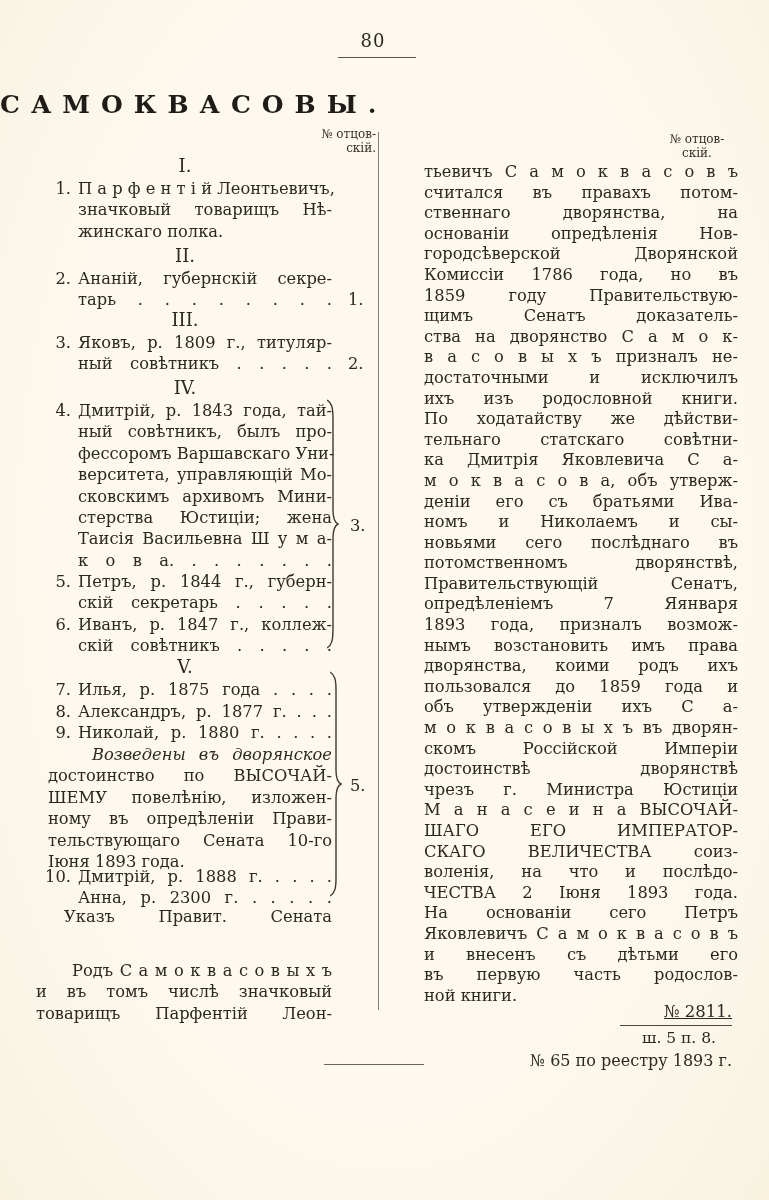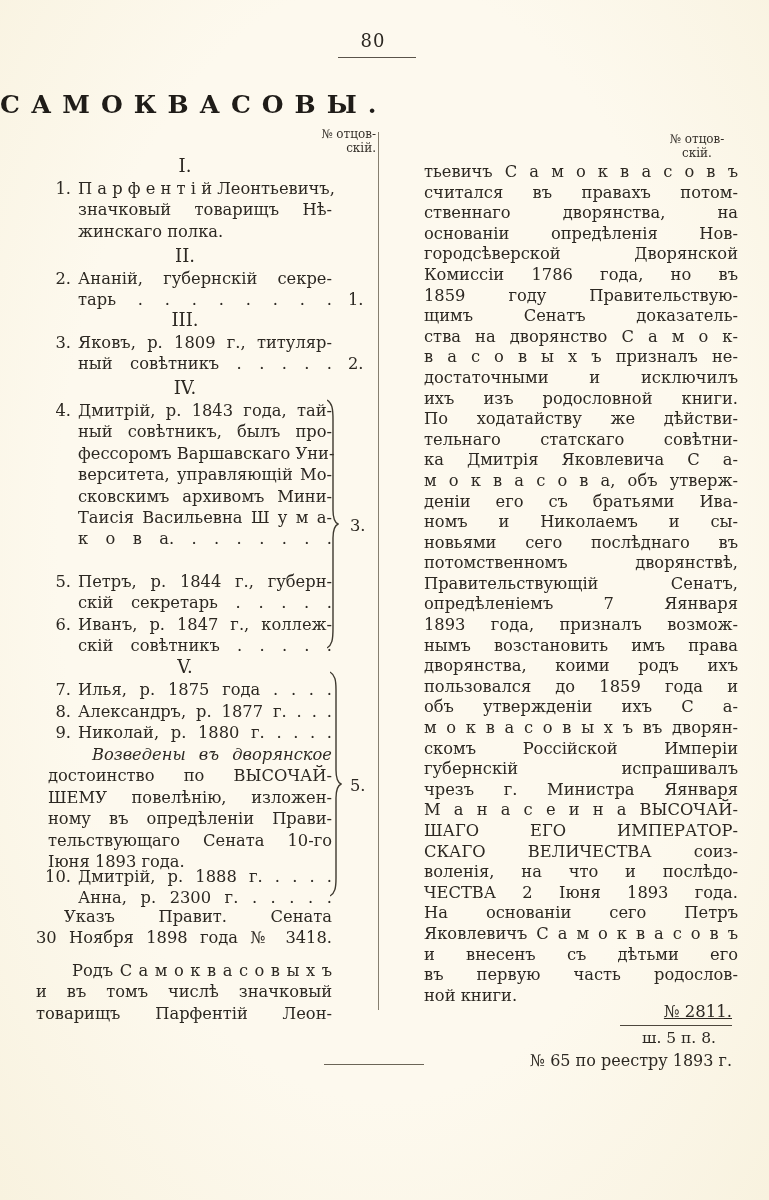--- a/index.html
+++ b/index.html
@@ -91,20 +91,21 @@
   <div class="abs fnum" style="left:348px;top:353px">2.</div>
 
   <div class="abs gen-header" style="top:378px">IV.</div>
   <div class="abs entry" style="top:400px">
     <span class="enum">4.</span>
     <div class="eline">Дмитрій, р. 1843 года, тай-</div>
     <div class="eline">ный совѣтникъ, былъ про-</div>
     <div class="eline">фессоромъ Варшавскаго Уни-</div>
     <div class="eline">верситета, управляющій Мо-</div>
     <div class="eline">сковскимъ архивомъ Мини-</div>
+    <div class="eline">стерства Юстиціи; жена</div>
     <div class="eline">Таисія Васильевна Ш у м а-</div>
     <div class="eline">к о в а. . . . . . . .</div>
   </div>
   <div class="abs entry" style="top:571px">
     <span class="enum">5.</span>
     <div class="eline">Петръ, р. 1844 г., губерн-</div>
     <div class="eline">скій секретарь . . . . .</div>
   </div>
   <div class="abs entry" style="top:614px">
     <span class="enum">6.</span>
@@ -142,21 +143,20 @@
     <div class="eline">Дмитрій, р. 1888 г. . . . .</div>
     <div class="eline">Анна, р. 2300 г. . . . . .</div>
   </div>
   <svg class="abs" style="left:330px;top:670px" width="12" height="228">
     <path class="brace" d="M0,2 C5,5 6,10 6,20 L6,100 C6,108 7,112 11,114 C7,116 6,120 6,128 L6,208 C6,218 5,223 0,226"></path>
   </svg>
   <div class="abs fnum" style="left:350px;top:775px">5.</div>
 
   <div class="abs para" style="top:906px">
     <div class="eline indent1">Указъ Правит. Сената</div>
-    <div class="eline">30 Ноября 1898 года № 3418.</div>
   </div>
   <div class="abs para" style="top:960px">
     <div class="eline indent2">Родъ С а м о к в а с о в ы х ъ</div>
     <div class="eline">и въ томъ числѣ значковый</div>
     <div class="eline">товарищъ Парфентій Леон-</div>
   </div>
 
   <div class="abs rcol">
     <div class="rline">тьевичъ С а м о к в а с о в ъ</div>
     <div class="rline">считался въ правахъ потом-</div>
@@ -180,22 +180,22 @@
     <div class="rline">потомственномъ дворянствѣ,</div>
     <div class="rline">Правительствующій Сенатъ,</div>
     <div class="rline">опредѣленіемъ 7 Яянваря</div>
     <div class="rline">1893 года, призналъ возмож-</div>
     <div class="rline">нымъ возстановить имъ права</div>
     <div class="rline">дворянства, коими родъ ихъ</div>
     <div class="rline">пользовался до 1859 года и</div>
     <div class="rline">объ утвержденіи ихъ С а-</div>
     <div class="rline">м о к в а с о в ы х ъ въ дворян-</div>
     <div class="rline">скомъ Россійской Имперіи</div>
-    <div class="rline">губернскій испрашивалъ</div>
-    <div class="rline">чрезъ г. Министра Яянваря</div>
+    <div class="rline">достоинствѣ дворянствѣ</div>
+    <div class="rline">чрезъ г. Министра Юстиціи</div>
     <div class="rline">М а н а с е и н а ВЫСОЧАЙ-</div>
     <div class="rline">ШАГО ЕГО ИМПЕРАТОР-</div>
     <div class="rline">СКАГО ВЕЛИЧЕСТВА соиз-</div>
     <div class="rline">воленія, на что и послѣдо-</div>
     <div class="rline">ЧЕСТВА 2 Іюня 1893 года.</div>
     <div class="rline">На основаніи сего Петръ</div>
     <div class="rline">Яковлевичъ С а м о к в а с о в ъ</div>
     <div class="rline">и внесенъ съ дѣтьми его</div>
     <div class="rline">въ первую часть родослов-</div>
     <div class="rline end">ной книги.</div>

